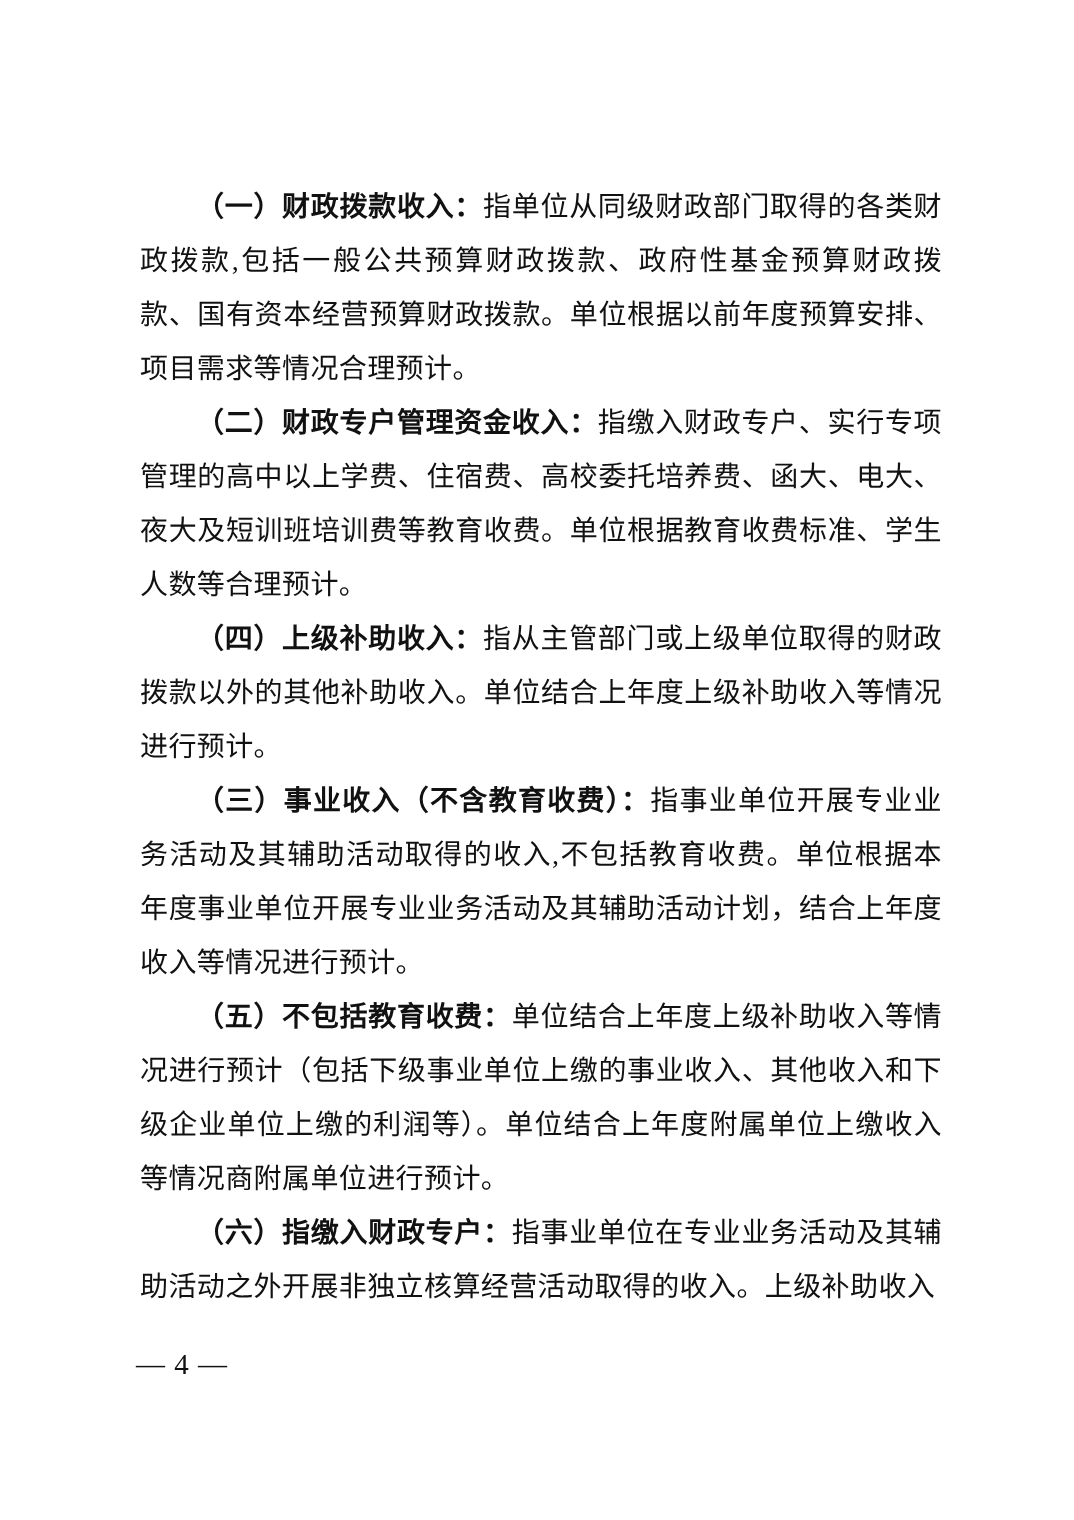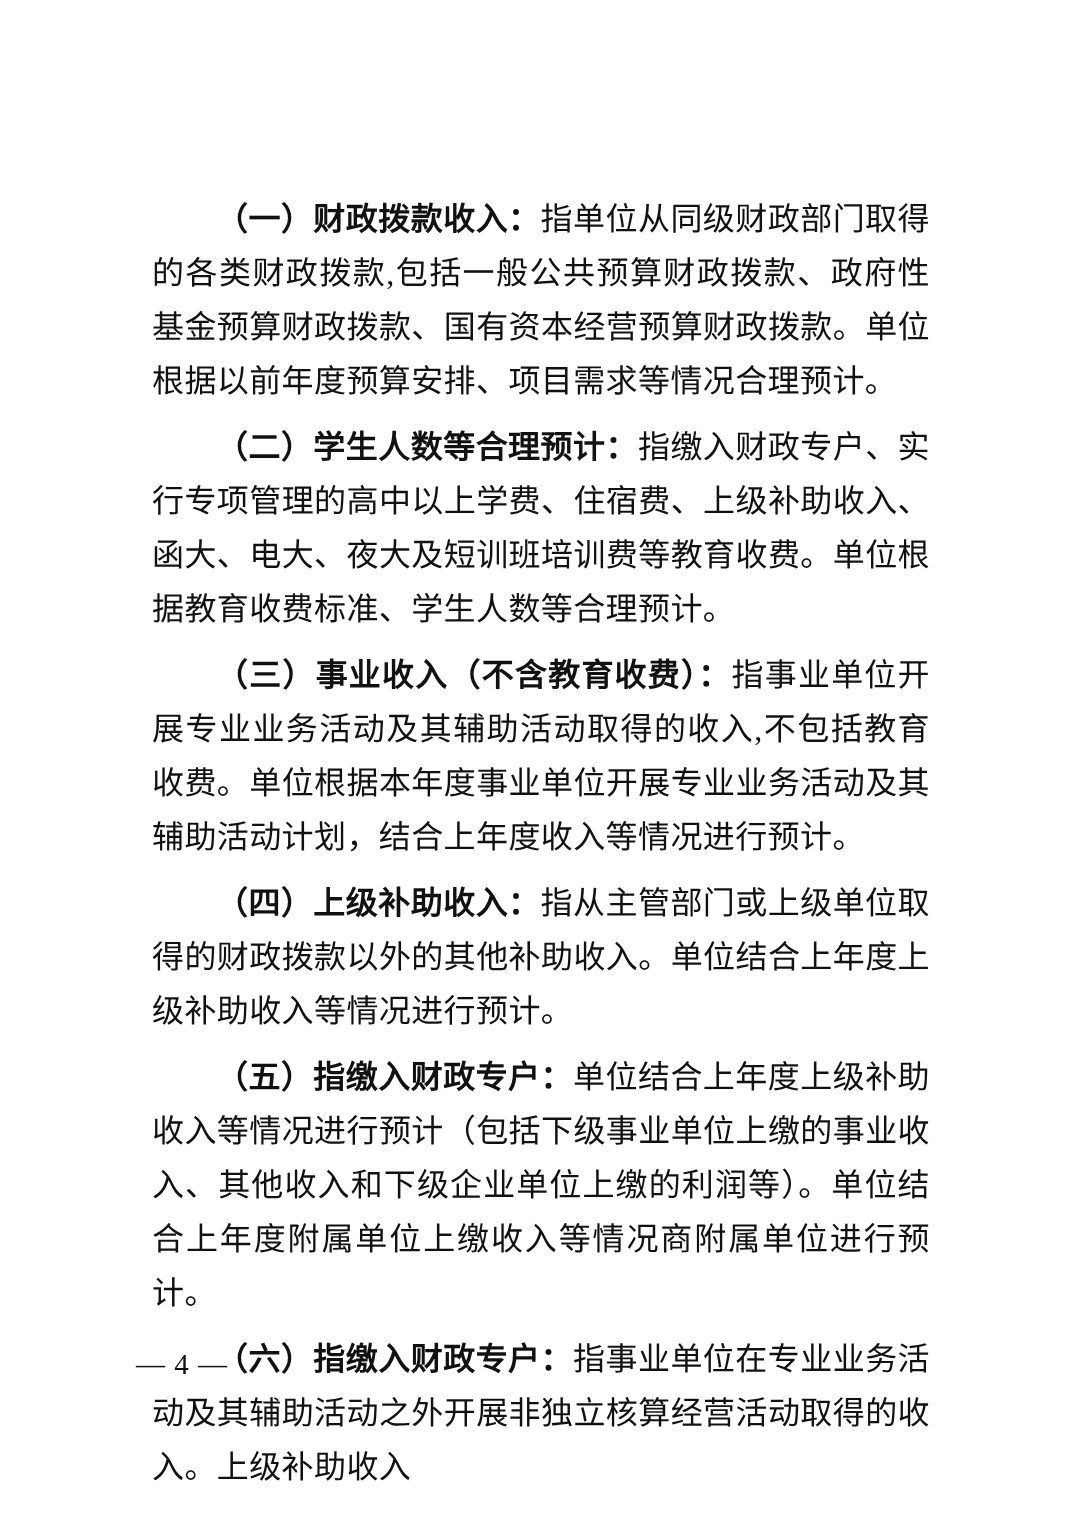--- a/index.html
+++ b/index.html
@@ -16,23 +16,23 @@
     font-family: "Liberation Serif", "DejaVu Serif", serif;
     color: #111111;
   }
   .text-block {
     position: absolute;
     left: 140px;
     top: 180px;
     width: 802px;
   }
   p.para {
-    margin: 12px;
+    margin: 0;
     padding: 0;
-    font-size: 32px;
+    font-size: 28px;
     line-height: 54px;
     letter-spacing: 0.4px;
     text-align: justify;
     text-indent: 2em;
     word-break: break-all;
   }
   p.para .head {
     font-weight: bold;
   }
   .footer {
@@ -46,27 +46,27 @@
 </style>
 </head>
 <body>
 
 <div class="page">
 
   <div class="text-block">
 
     <p class="para"><span class="head">（一）财政拨款收入：</span><span>指单位从同级财政部门取得的各类财政拨款,包括一般公共预算财政拨款、政府性基金预算财政拨款、国有资本经营预算财政拨款。单位根据以前年度预算安排、项目需求等情况合理预计。</span></p>
 
-    <p class="para"><span class="head">（二）学生人数等合理预计：</span><span>指缴入财政专户、实行专项管理的高中以上学费、住宿费、上级补助收入、函大、电大、夜大及短训班培训费等教育收费。单位根据教育收费标准、学生人数等合理预计。</span></p>
+    <p class="para"><span class="head">（二）财政专户管理资金收入：</span><span>指缴入财政专户、实行专项管理的高中以上学费、住宿费、高校委托培养费、函大、电大、夜大及短训班培训费等教育收费。单位根据教育收费标准、学生人数等合理预计。</span></p>
+
+    <p class="para"><span class="head">（四）上级补助收入：</span><span>指从主管部门或上级单位取得的财政拨款以外的其他补助收入。单位结合上年度上级补助收入等情况进行预计。</span></p>
 
     <p class="para"><span class="head">（三）事业收入（不含教育收费）：</span><span>指事业单位开展专业业务活动及其辅助活动取得的收入,不包括教育收费。单位根据本年度事业单位开展专业业务活动及其辅助活动计划，结合上年度收入等情况进行预计。</span></p>
 
-    <p class="para"><span class="head">（四）上级补助收入：</span><span>指从主管部门或上级单位取得的财政拨款以外的其他补助收入。单位结合上年度上级补助收入等情况进行预计。</span></p>
-
-    <p class="para"><span class="head">（五）指缴入财政专户：</span><span>单位结合上年度上级补助收入等情况进行预计（包括下级事业单位上缴的事业收入、其他收入和下级企业单位上缴的利润等）。单位结合上年度附属单位上缴收入等情况商附属单位进行预计。</span></p>
+    <p class="para"><span class="head">（五）不包括教育收费：</span><span>单位结合上年度上级补助收入等情况进行预计（包括下级事业单位上缴的事业收入、其他收入和下级企业单位上缴的利润等）。单位结合上年度附属单位上缴收入等情况商附属单位进行预计。</span></p>
 
     <p class="para"><span class="head">（六）指缴入财政专户：</span><span>指事业单位在专业业务活动及其辅助活动之外开展非独立核算经营活动取得的收入。上级补助收入</span></p>
 
   </div>
 
   <div class="footer">— 4 —</div>
 
 </div>
 
 </body></html>

